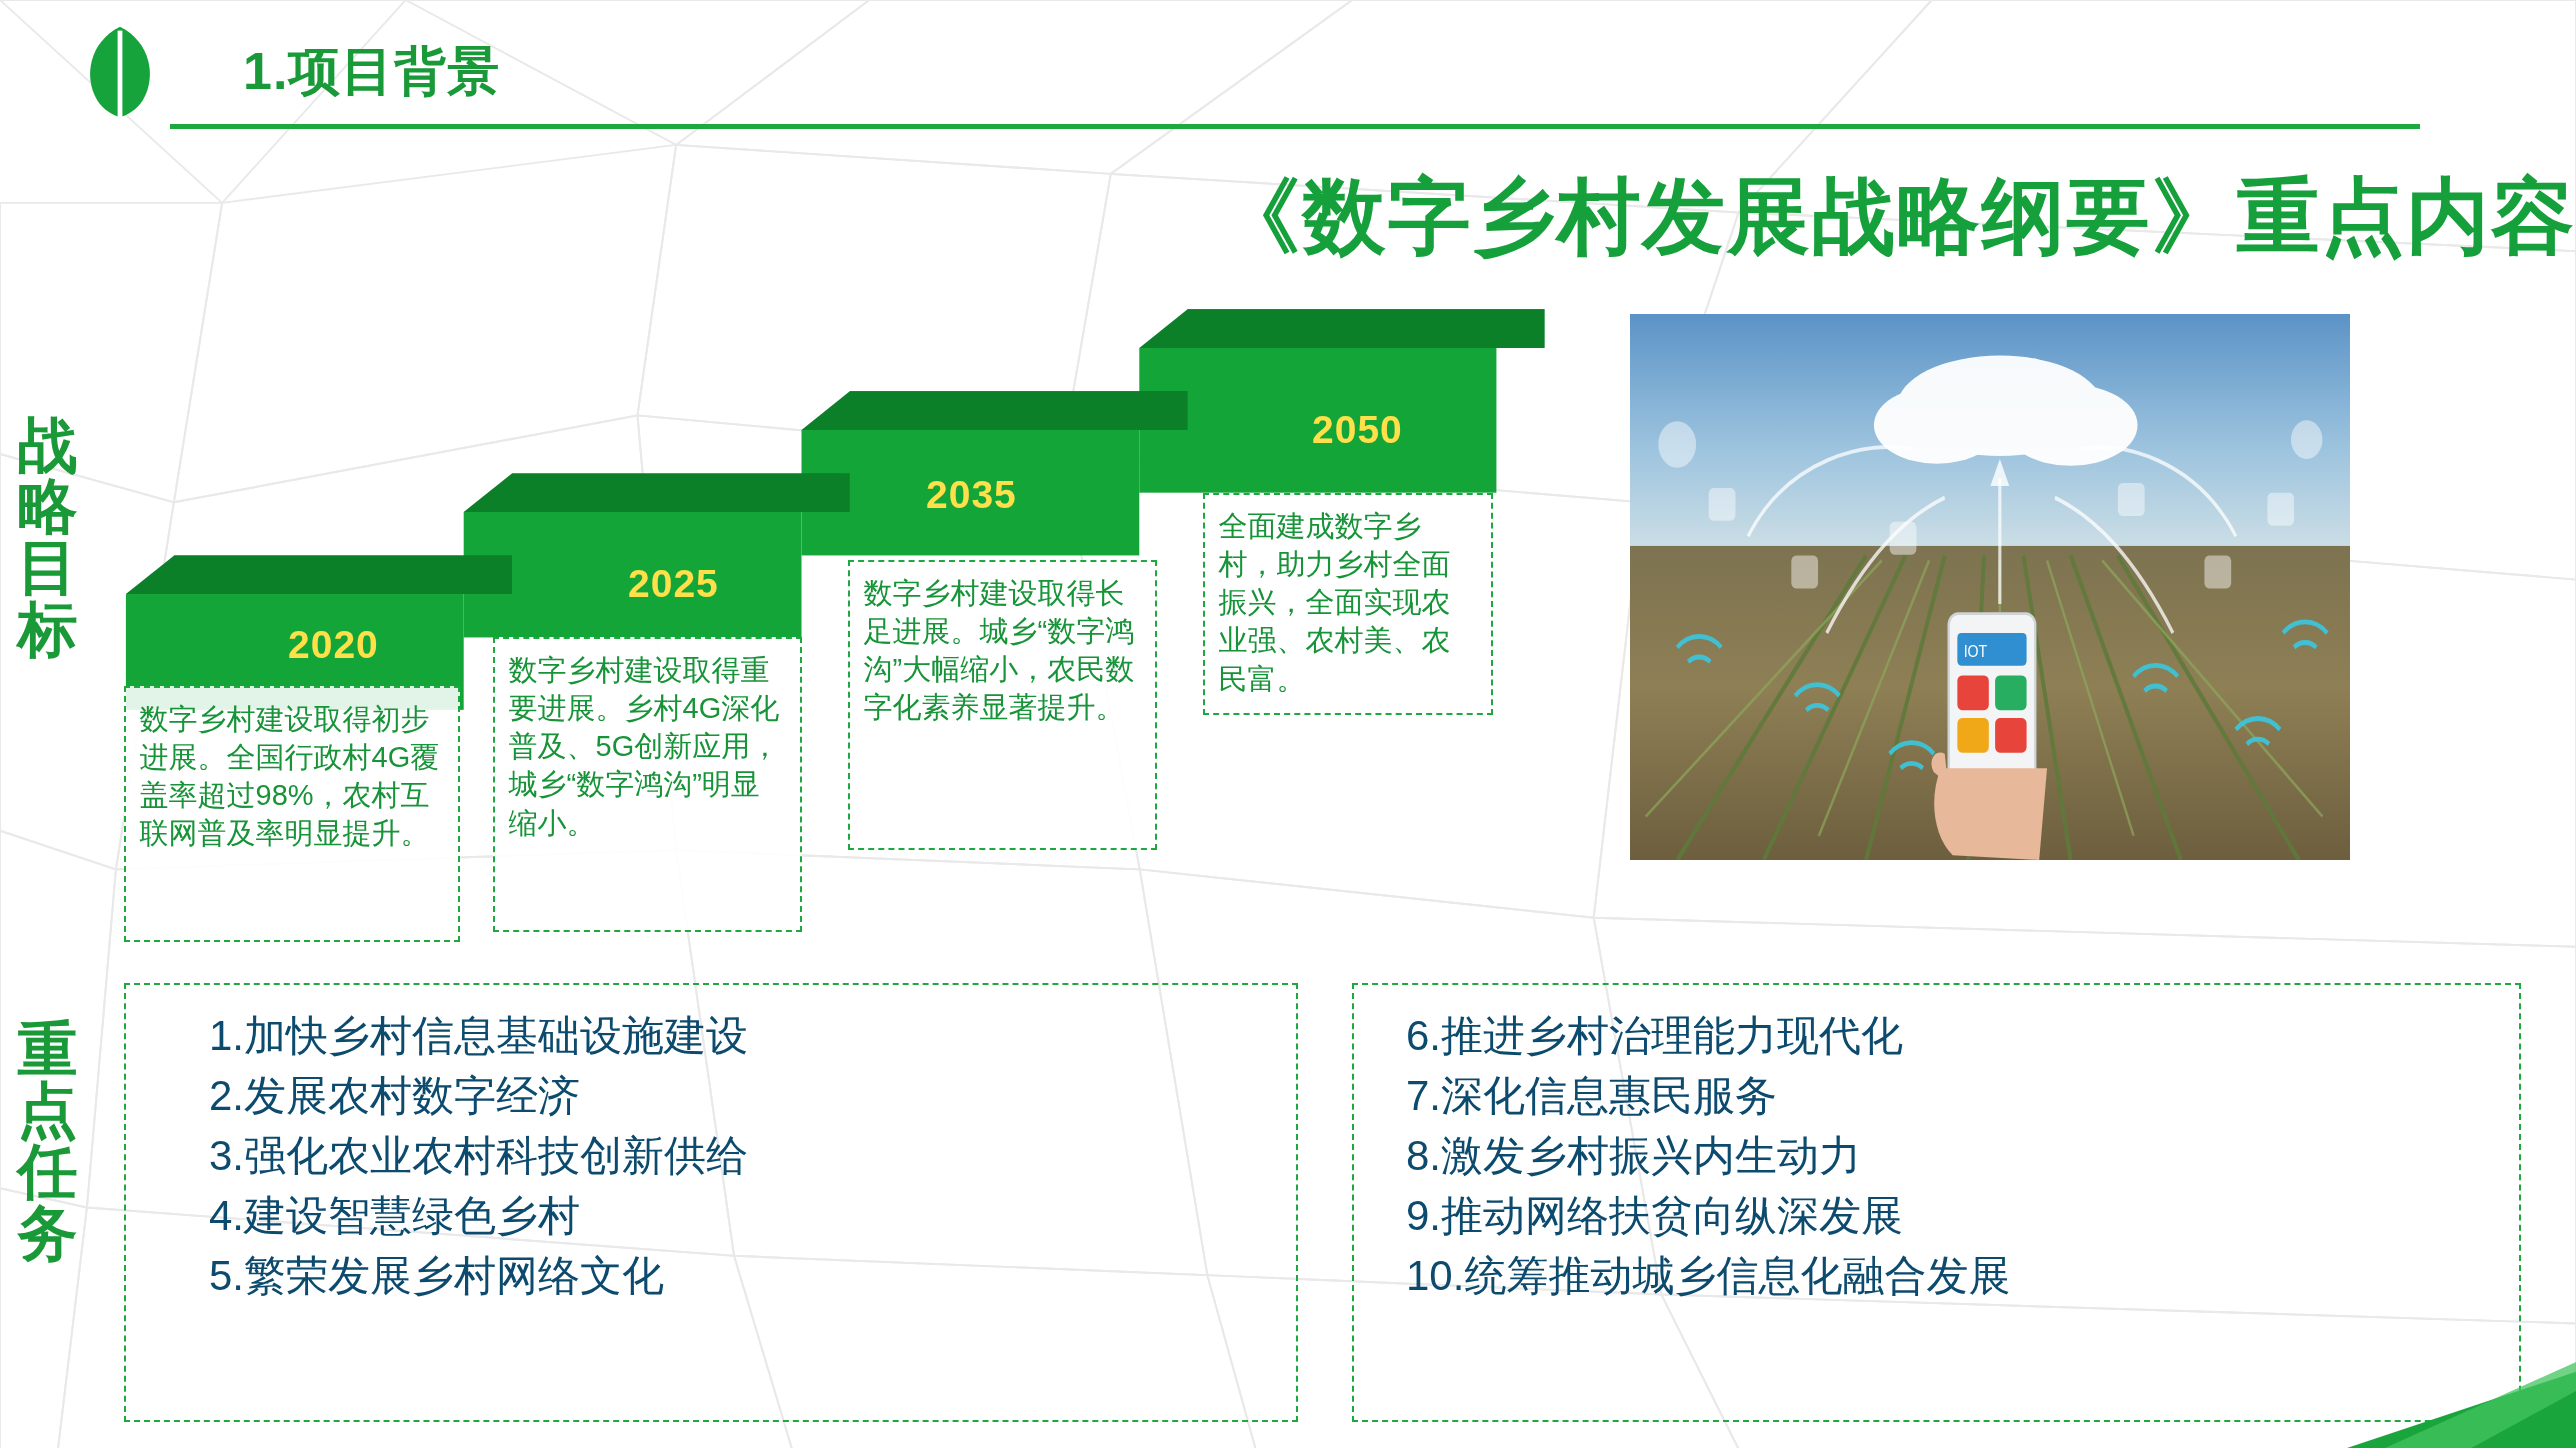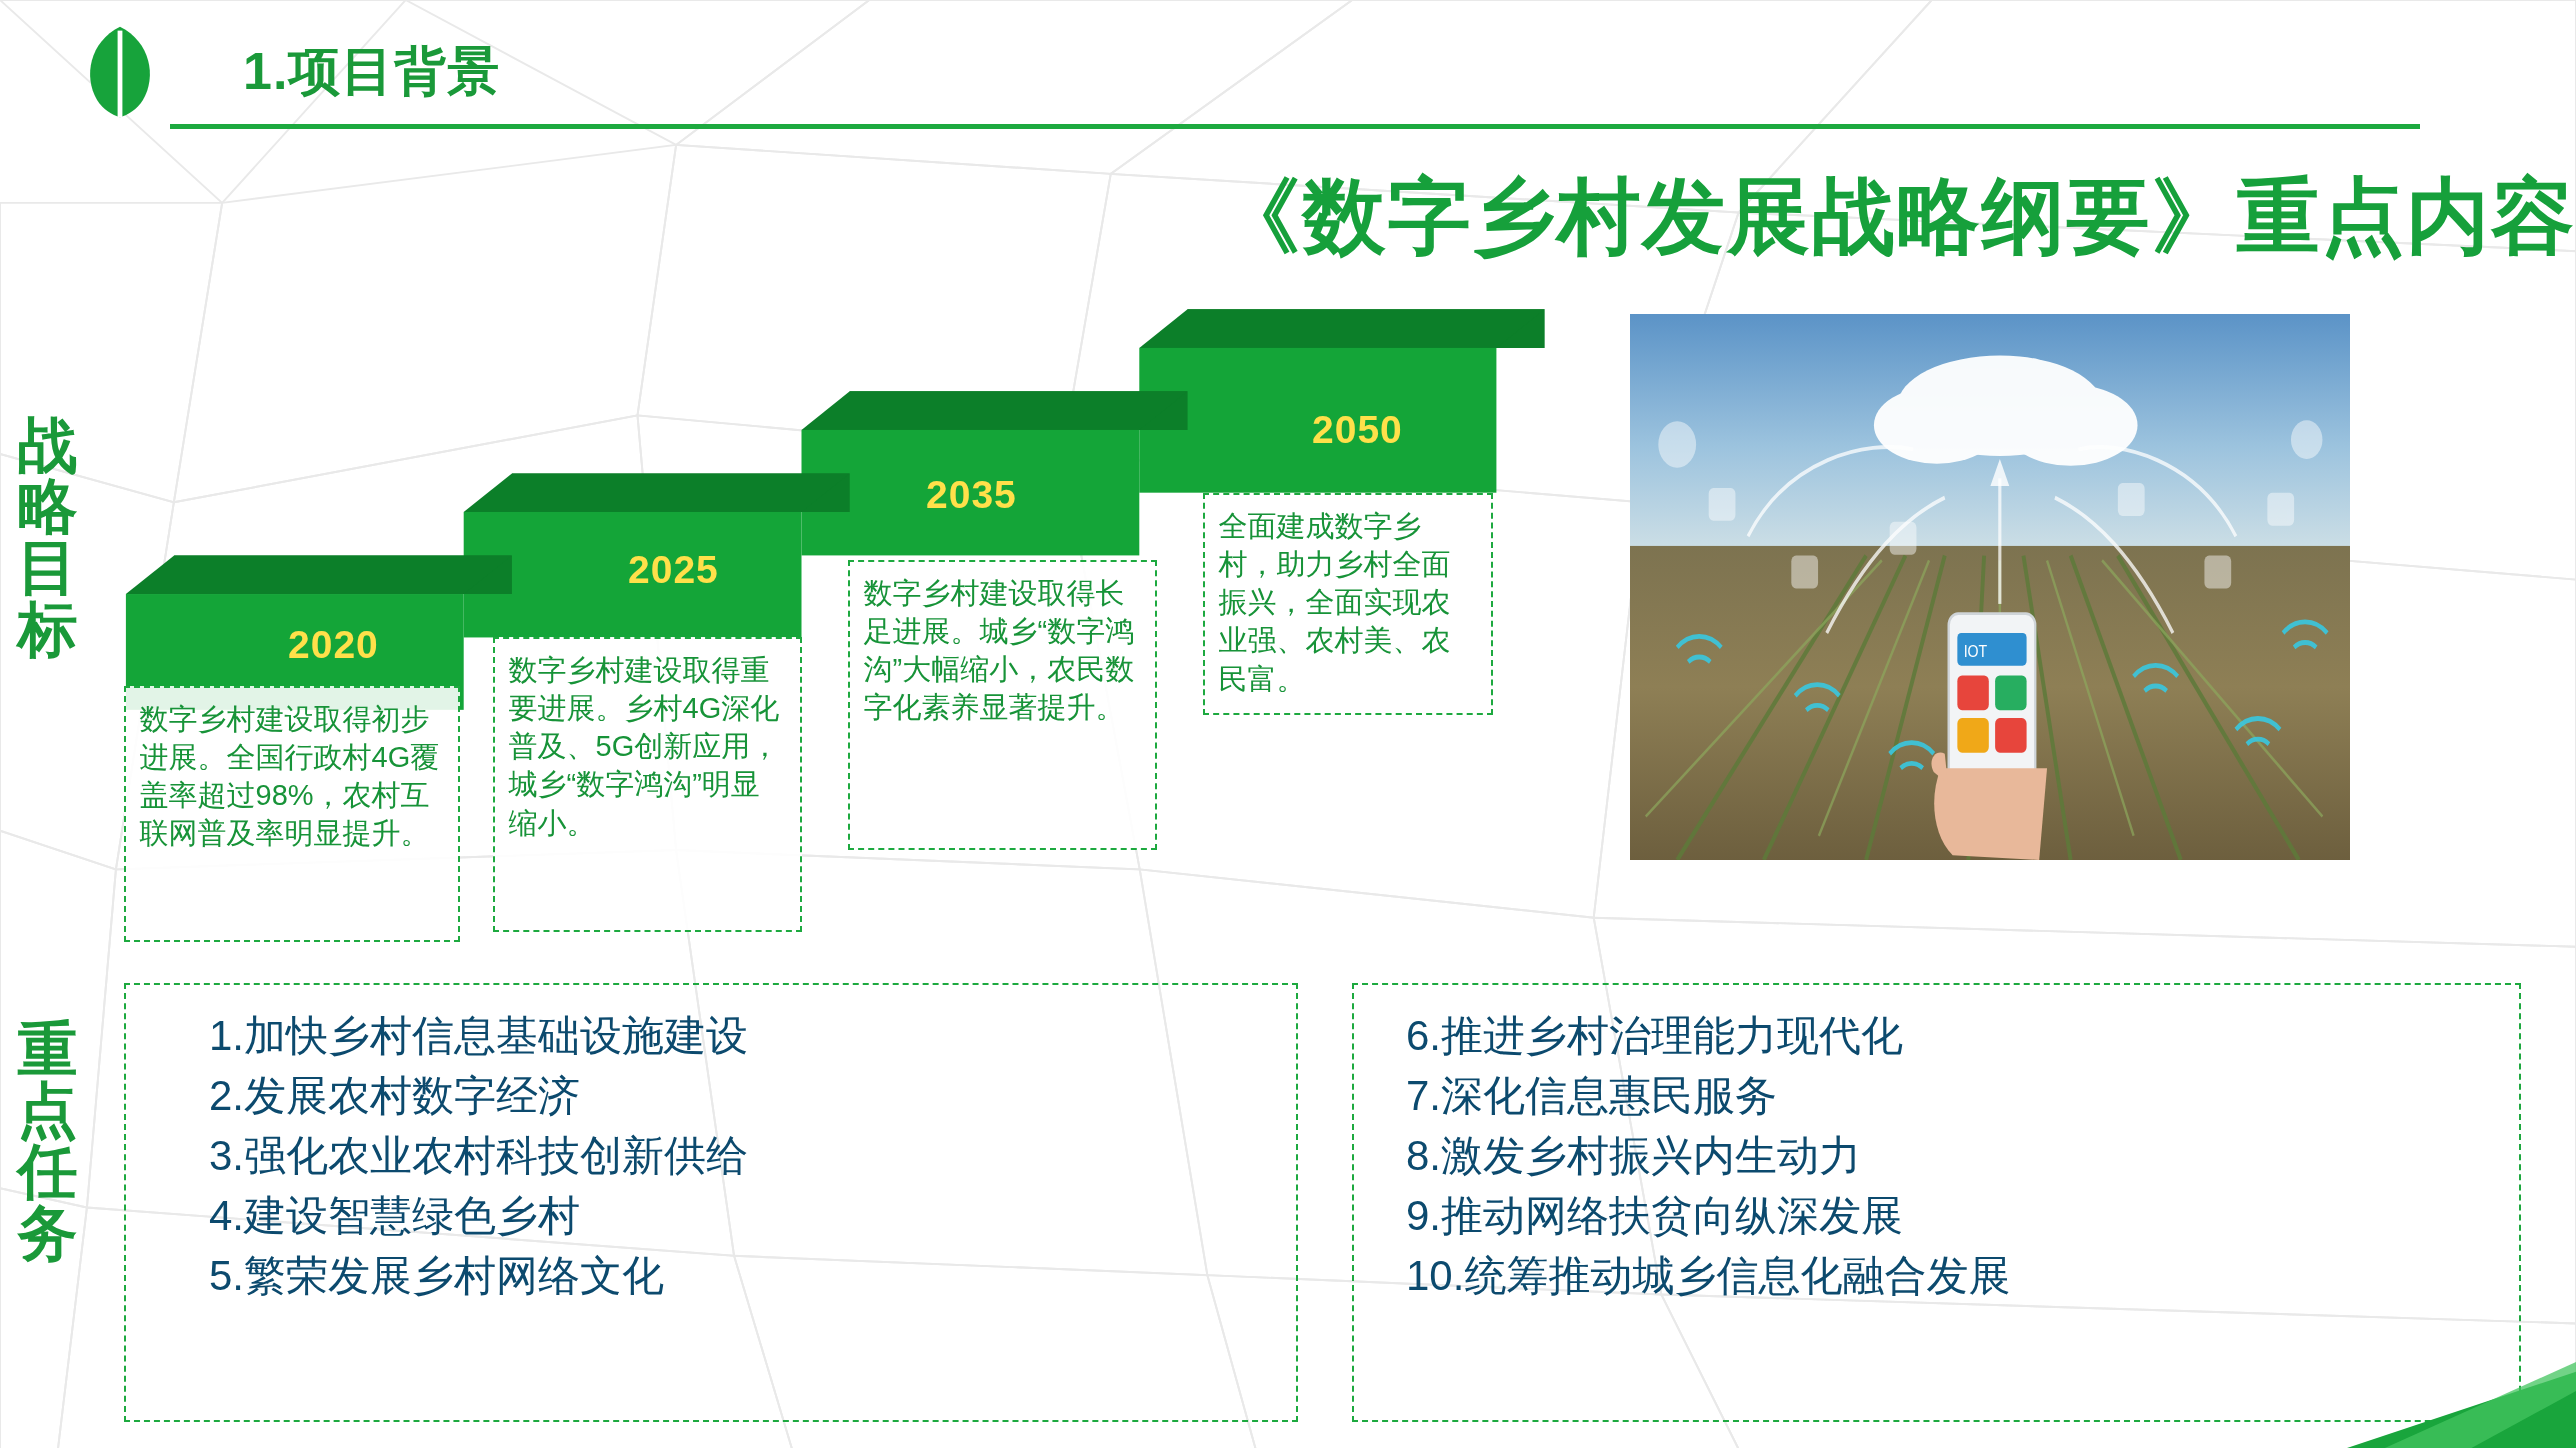--- a/index.html
+++ b/index.html
@@ -86,21 +86,21 @@
   .stairs svg { display:block; }
 
   .year-label {
     position: absolute;
     font-size: 39px;
     font-weight: bold;
     color: #ffe04a;
     letter-spacing: 1px;
   }
   #year-2020 { left: 288px; top: 623px; }
-  #year-2025 { left: 628px; top: 548px; text-align: right; }
+  #year-2025 { left: 628px; top: 562px; text-align: right; }
   #year-2035 { left: 918px; top: 473px; margin-left: 8px; }
   #year-2050 { left: 1312px; top: 408px; }
 
   .step-box {
     position: absolute;
     border: 2.9px dashed #1da93f;
     background: rgba(255,255,255,0.88);
     color: #179338;
     font-size: 29px;
     line-height: 1.32;

